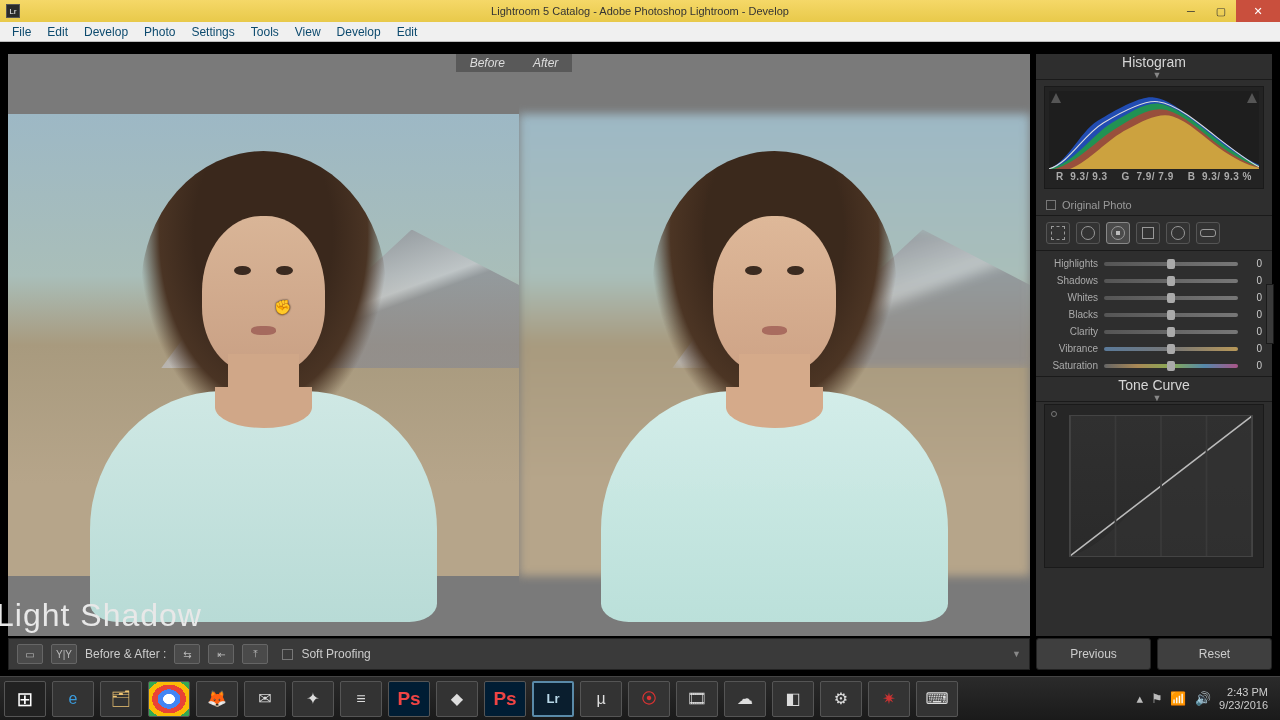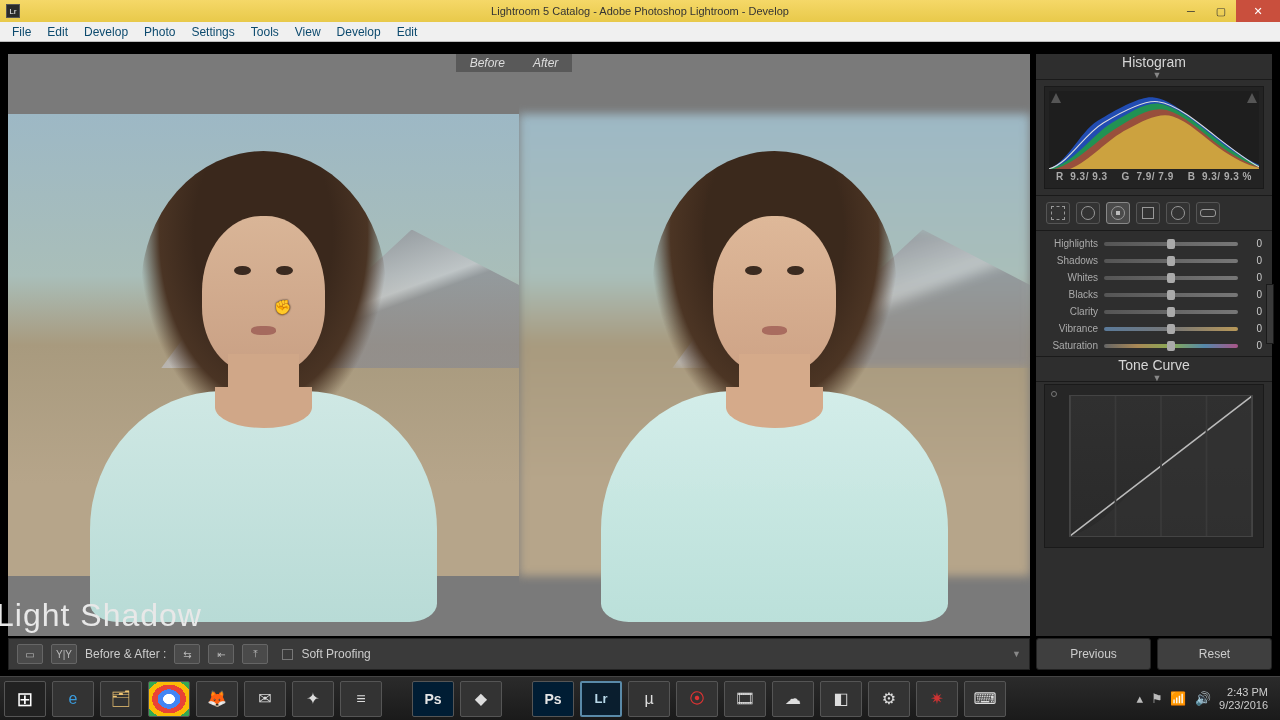--- a/index.html
+++ b/index.html
@@ -84,21 +84,21 @@
 .btmbar .cb { width:11px; height:11px; border:1px solid #777; margin-left:6px; }
 .btmbar .drop { margin-left:auto; color:#888; font-size:9px; }
 .rbtm { position:absolute; right:8px; bottom:6px; width:236px; height:32px; display:flex; gap:6px; }
 .rbtm button { flex:1; background:#3f3f3f; border:1px solid #222; color:#ccc; font-size:12px; border-radius:3px; }
 
 
 .taskbar { height:44px; background:linear-gradient(#2b2b2b,#1a1a1a); display:flex; align-items:center; padding:0 4px; gap:6px; border-top:1px solid #444; }
 .taskbar .tb { width:42px; height:36px; background:#333; border:1px solid #555; border-radius:2px; display:flex; align-items:center; justify-content:center; font-size:16px; color:#ddd; }
 .taskbar .start { background:#222; color:#fff; font-size:20px; }
 .taskbar .tb.ie{color:#3a9bdc;} .taskbar .tb.chrome{background:radial-gradient(#fff 20%,#4285f4 22% 40%,#ea4335 40% 60%,#fbbc05 60% 80%,#34a853 80%);}
-.taskbar .tb.ff{color:#ff9500;} .taskbar .tb.ps{background:#001d34;color:#e5e5e5;font-weight:bold;font-size:14px;margin-left:24px;}
+.taskbar .tb.ff{color:#ff9500;} .taskbar .tb.ps{background:#001d34;color:#ef4444;font-weight:bold;font-size:19px;}
 .taskbar .tb.lr{background:#0a1e2e;color:#b8d8e8;font-weight:bold;font-size:13px;border:2px solid #5a8aa8;}
 .taskbar .tb.folder{color:#f0c674;}
 .taskbar .tray { margin-left:auto; display:flex; align-items:center; gap:8px; color:#ccc; font-size:11px; padding-right:8px; }
 .taskbar .tray .clock { text-align:right; line-height:1.15; font-size:11px; }
 .taskbar .tray .ic { font-size:13px; color:#bbb; }
 
 .expand-handle{position:absolute;right:-2px;top:230px;width:8px;height:60px;background:#3a3a3a;border:1px solid #1a1a1a;}
 </style>
 </head>
 <body>
@@ -174,20 +174,24 @@
             <path d="M5 78 C28 72 45 50 66 38 C82 28 98 18 112 22 C128 26 144 42 160 54 C176 66 190 73 200 76 L200 78 Z" fill="#cc3333" opacity=".7"></path>
             <path d="M20 78 C40 70 55 50 75 40 C90 32 105 24 118 28 C132 32 148 48 162 58 C176 68 188 74 200 77 L200 78 Z" fill="#e8d040" opacity=".65"></path>
             <path d="M0 78 C20 72 32 46 52 34 C72 22 92 12 104 14 C120 16 140 32 160 48 C178 62 192 72 200 76" stroke="#ddd" stroke-width="1" fill="none"></path>
           </svg>
         </div>
         <div class="rgbrow">
           <span><span>R</span>&nbsp;&nbsp;<span>9.3</span>/ <span>9.3</span></span>
           <span><span>G</span>&nbsp;&nbsp;<span>7.9</span>/ <span>7.9</span></span>
           <span><span>B</span>&nbsp;&nbsp;<span>9.3</span>/ <span>9.3</span> <span>%</span></span>
         </div>
+      </div>
+      <div class="origphoto">
+        <div class="cb"></div>
+        <span>Original Photo</span>
       </div>
       <div class="toolstrip">
         <div class="tool crop"></div>
         <div class="tool circ"></div>
         <div class="tool dot sel"></div>
         <div class="tool sq"></div>
         <div class="tool circ"></div>
         <div class="tool brush"></div>
       </div>
       <div class="sliders">

